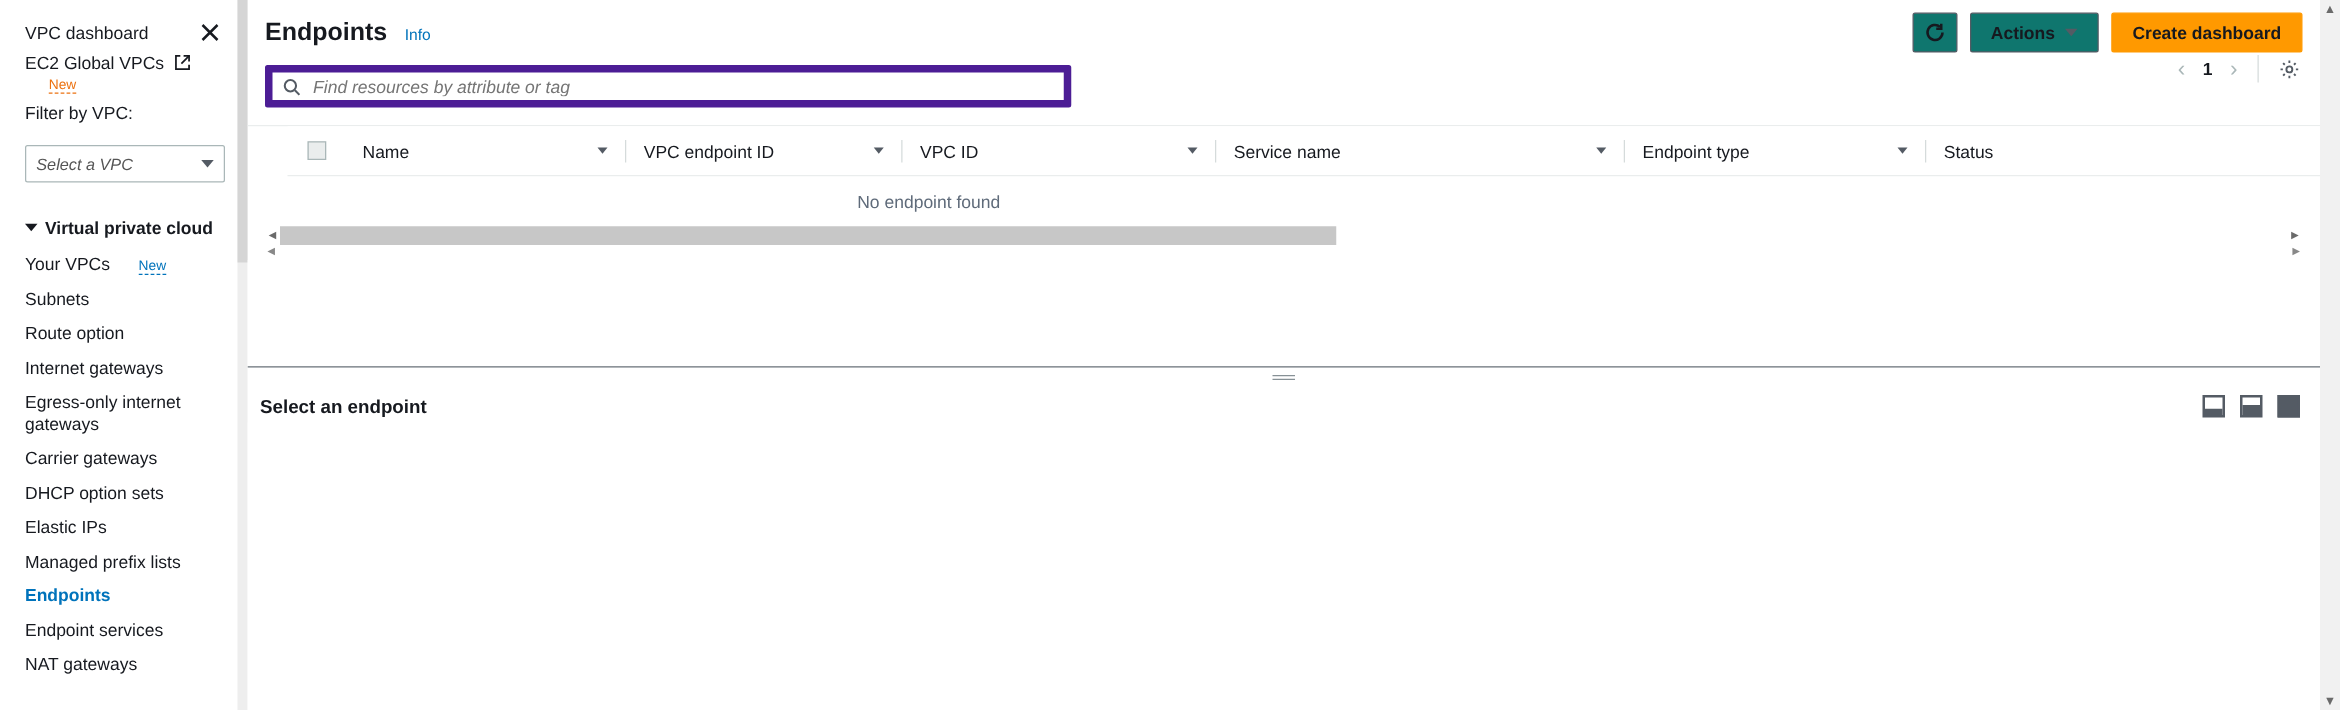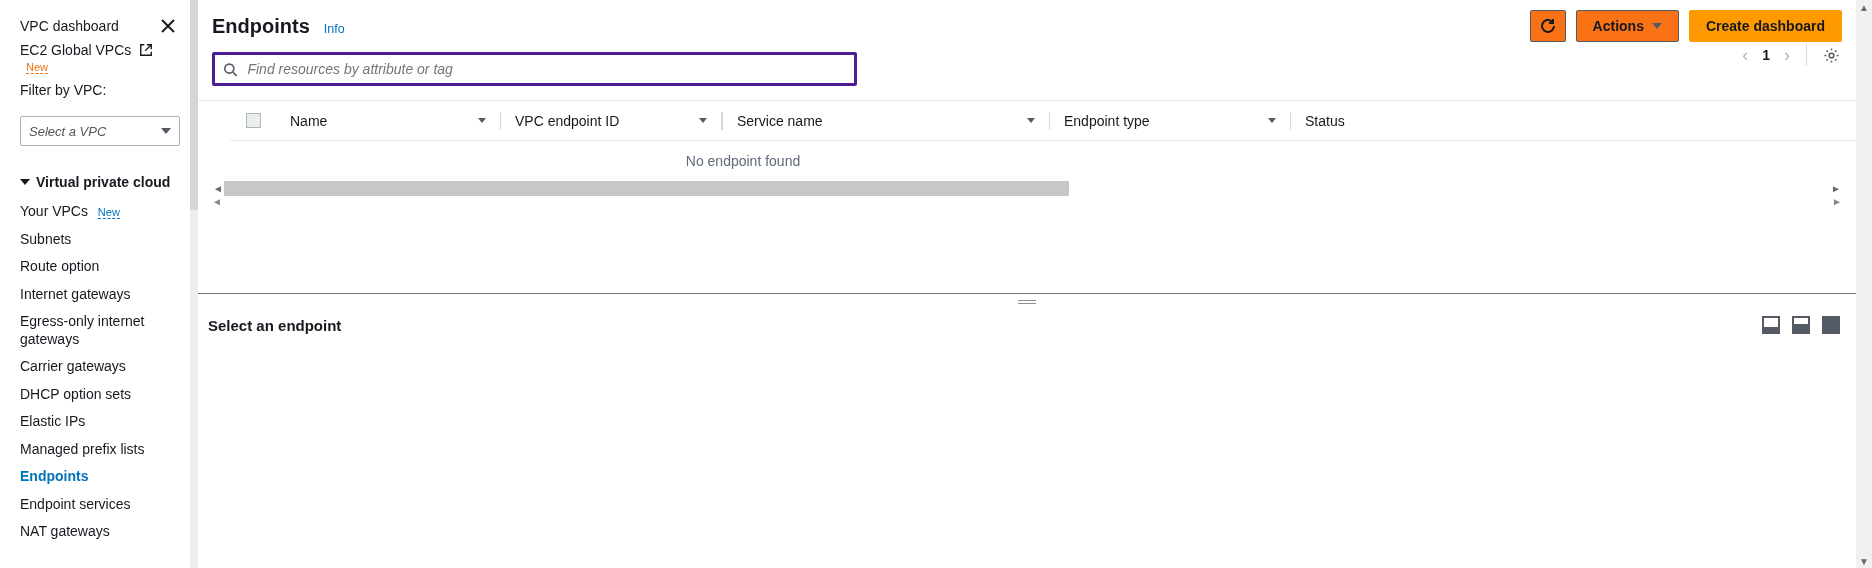--- a/index.html
+++ b/index.html
@@ -58,21 +58,21 @@
   .ext-icon {
     display:inline-block;
     width:14px; height:14px;
     margin-left:4px;
     vertical-align: -2px;
   }
   .new-badge {
     font-size: 11px;
     color: #ec7211;
     border-bottom: 1px dashed #ec7211;
-    margin-left: 6px;
+    margin-left: 19px;
   }
   .new-badge.blue {
     color: #0073bb;
     border-bottom: 1px dashed #0073bb;
   }
   .sb-label {
     font-size: 14px;
     color: #16191f;
     margin-top: 8px;
     margin-bottom: 18px;
@@ -159,41 +159,41 @@
     color: #0073bb;
     cursor: pointer;
   }
   .header-right {
     display:flex; align-items:center; gap: 10px;
   }
   .btn {
     height: 32px;
     border: 1px solid #545b64;
     border-radius: 2px;
-    background: #f97316;
+    background: #0f766e;
     display:flex; align-items:center; justify-content:center;
     padding: 0 16px;
     font-size: 14px;
     font-weight: bold;
     color: #16191f;
     cursor: pointer;
     gap: 8px;
   }
   .btn.icon-only { padding: 0 9px; }
   .btn.primary {
     background: #ff9900;
     border-color: #ff9900;
     color: #16191f;
   }
   .refresh-svg { width:16px; height:16px; stroke:#16191f; }
 
   .search-box {
     width: 645px;
     height: 34px;
-    border: 3px solid #4c1d95;
+    border: 6px solid #4c1d95;
     border-radius: 2px;
     display:flex; align-items:center;
     padding: 0 8px;
     gap: 8px;
     margin-bottom: 14px;
   }
   .search-box input {
     border: none;
     outline: none;
     width: 100%;
@@ -498,20 +498,24 @@
         <div class="th name">
           <span>Name</span>
           <span class="th-filter"></span>
         </div>
         <div class="th-sep"></div>
         <div class="th vpceid">
           <span>VPC endpoint ID</span>
           <span class="th-filter"></span>
         </div>
         <div class="th-sep"></div>
+        <div class="th vpcid">
+          <span>VPC ID</span>
+          <span class="th-filter"></span>
+        </div>
         <div class="th-sep"></div>
         <div class="th svc">
           <span>Service name</span>
           <span class="th-filter"></span>
         </div>
         <div class="th-sep"></div>
         <div class="th etype">
           <span>Endpoint type</span>
           <span class="th-filter"></span>
         </div>

